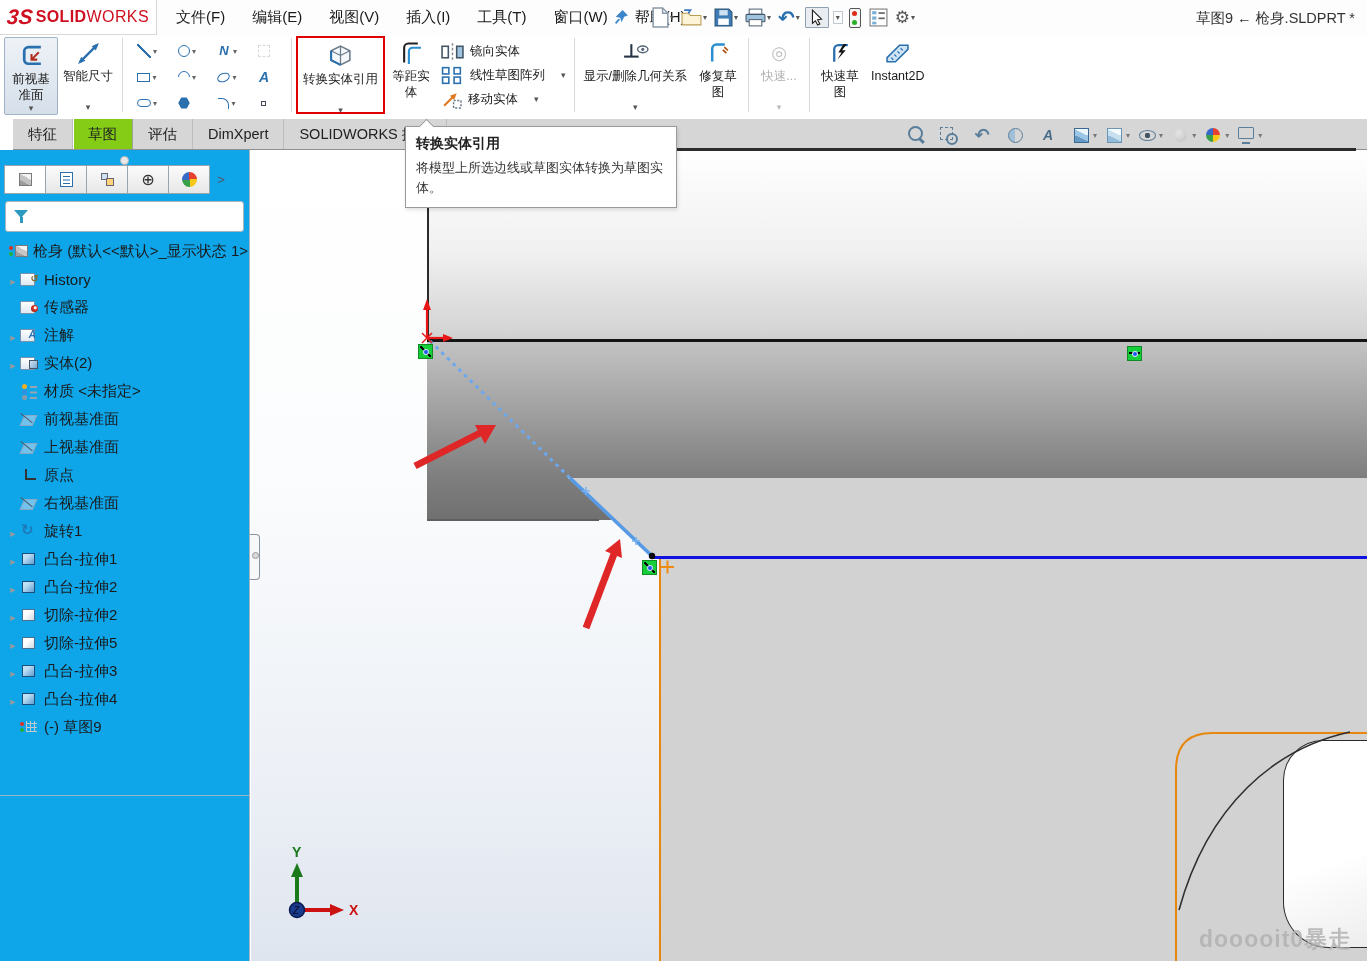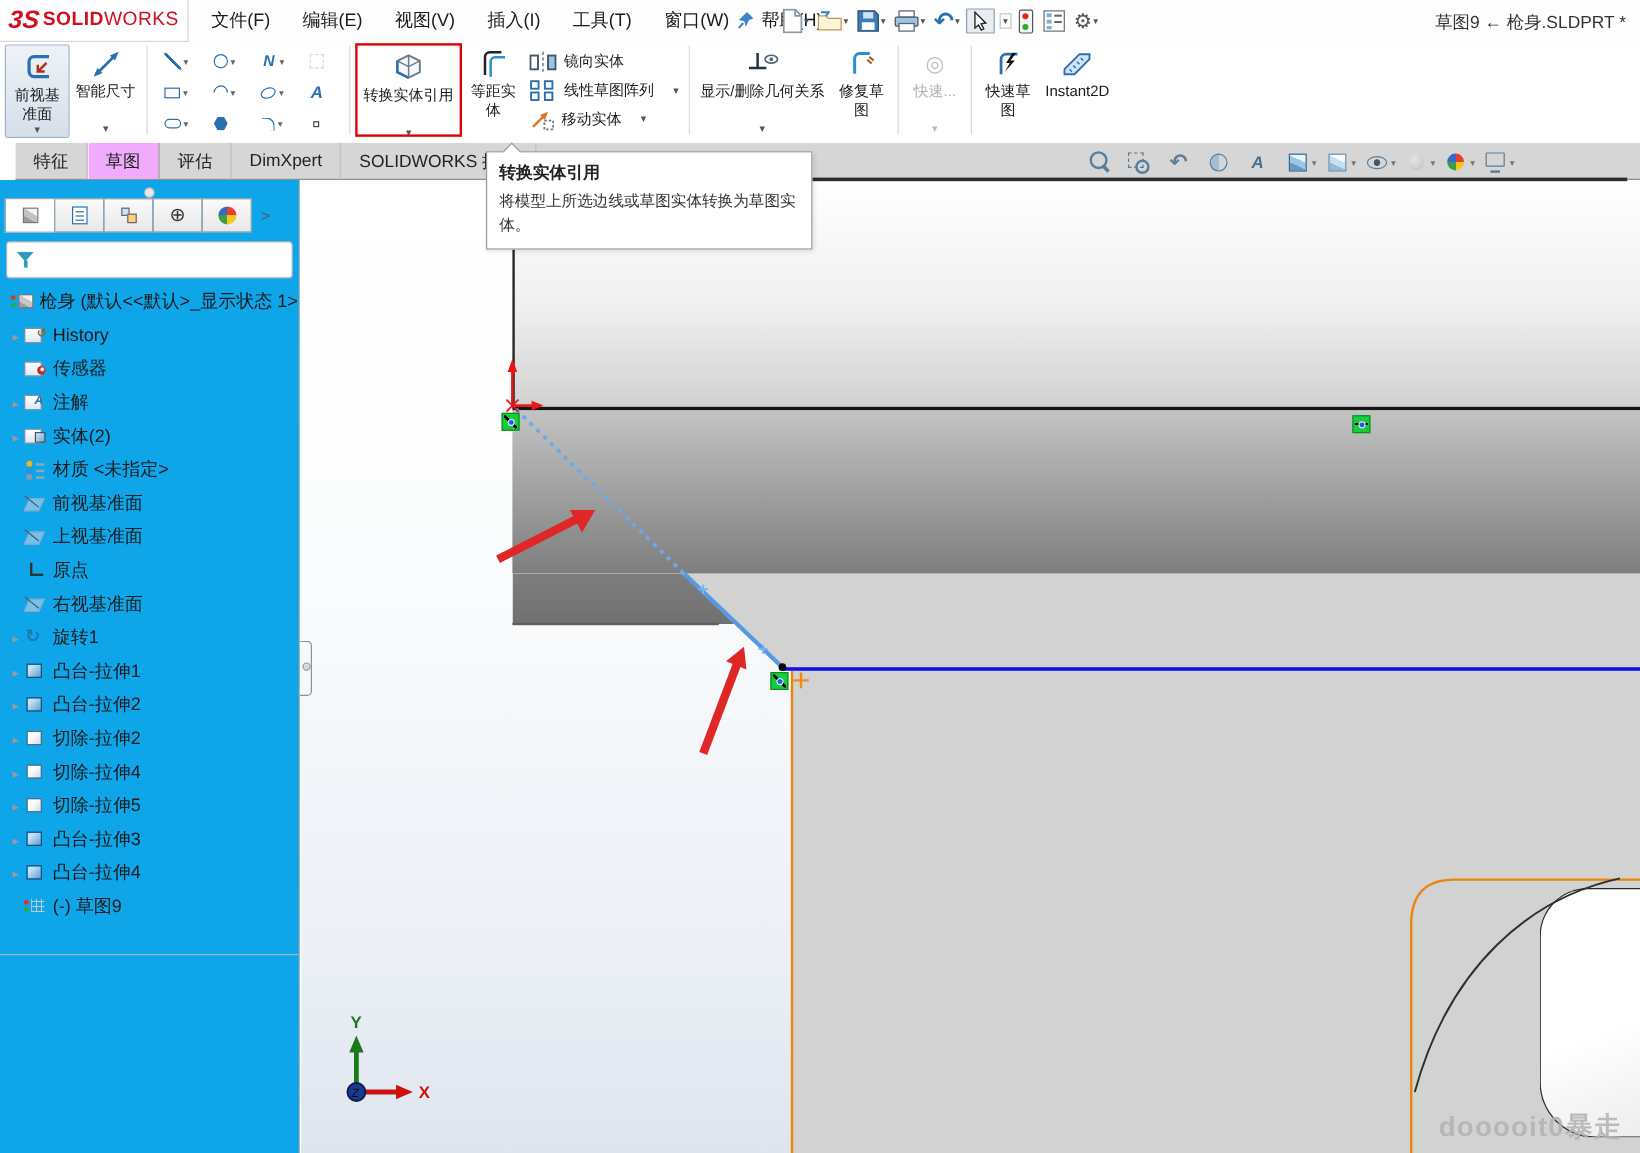--- a/index.html
+++ b/index.html
@@ -63,21 +63,21 @@
   .mcol{display:flex;flex-direction:column;font-size:12.5px;margin-top:4px}
   .mrow{display:flex;align-items:center;height:24px;gap:6px;padding:0 4px;white-space:nowrap}
   .mrow .rcaret{margin-left:10px}
   .gray{color:#b0b0b0}
   .qsnap{font-size:18px;color:#c0c0c0;line-height:1}
   .qsnap::before{content:"◎"}
   
   .tabstrip{position:absolute;left:13px;top:119px;width:1356px;height:31px;background:#d6d6d6;
             border-bottom:1px solid #909090;display:flex;align-items:stretch;z-index:10;box-sizing:border-box}
   .tab{display:flex;align-items:center;padding:0 15px;font-size:14.5px;color:#222;border-right:1px solid #bdbdbd;cursor:default}
-  .tab.active{background:#f0abfc;border-right:1px solid #a0a0a0;box-shadow:1px 0 0 #fff inset}
+  .tab.active{background:#84cc16;border-right:1px solid #a0a0a0;box-shadow:1px 0 0 #fff inset}
   .darkline{position:absolute;left:657px;top:148px;width:699px;height:2.5px;background:#2c2c2c;z-index:11}
   
   .hud{position:absolute;left:905px;top:121px;height:28px;display:flex;align-items:center;gap:6px;z-index:12}
   .hudslot{display:flex;align-items:center;gap:1px}
   .hudi{width:22px;height:22px;position:relative;display:flex;align-items:center;justify-content:center;color:#5a7d9a}
   .hudi.disabled{opacity:.5}
   .hudcaret{font-size:8px;color:#777}
   .hudcaret::before{content:"▾"}
   [data-icon="zoom-fit"]::before{content:"";position:absolute;left:3px;top:2px;width:11px;height:11px;border:2px solid #5a7d9a;border-radius:50%}
   [data-icon="zoom-fit"]::after{content:"";position:absolute;left:13px;top:15px;width:7px;height:2.5px;background:#5a7d9a;transform:rotate(45deg)}
@@ -631,25 +631,20 @@
           <i class="ti" data-ticon="boss-extrude"></i>
           <span>凸台-拉伸2</span>
         </div>
 
         <div class="trow">
           <span class="arr"></span>
           <i class="ti" data-ticon="cut-extrude"></i>
           <span>切除-拉伸2</span>
         </div>
 
-        <div class="trow">
-          <span class="arr"></span>
-          <i class="ti" data-ticon="cut-extrude"></i>
-          <span>切除-拉伸4</span>
-        </div>
 
 
         <div class="trow">
           <span class="arr"></span>
           <i class="ti" data-ticon="cut-extrude"></i>
           <span>切除-拉伸5</span>
         </div>
 
         <div class="trow">
           <span class="arr"></span>

